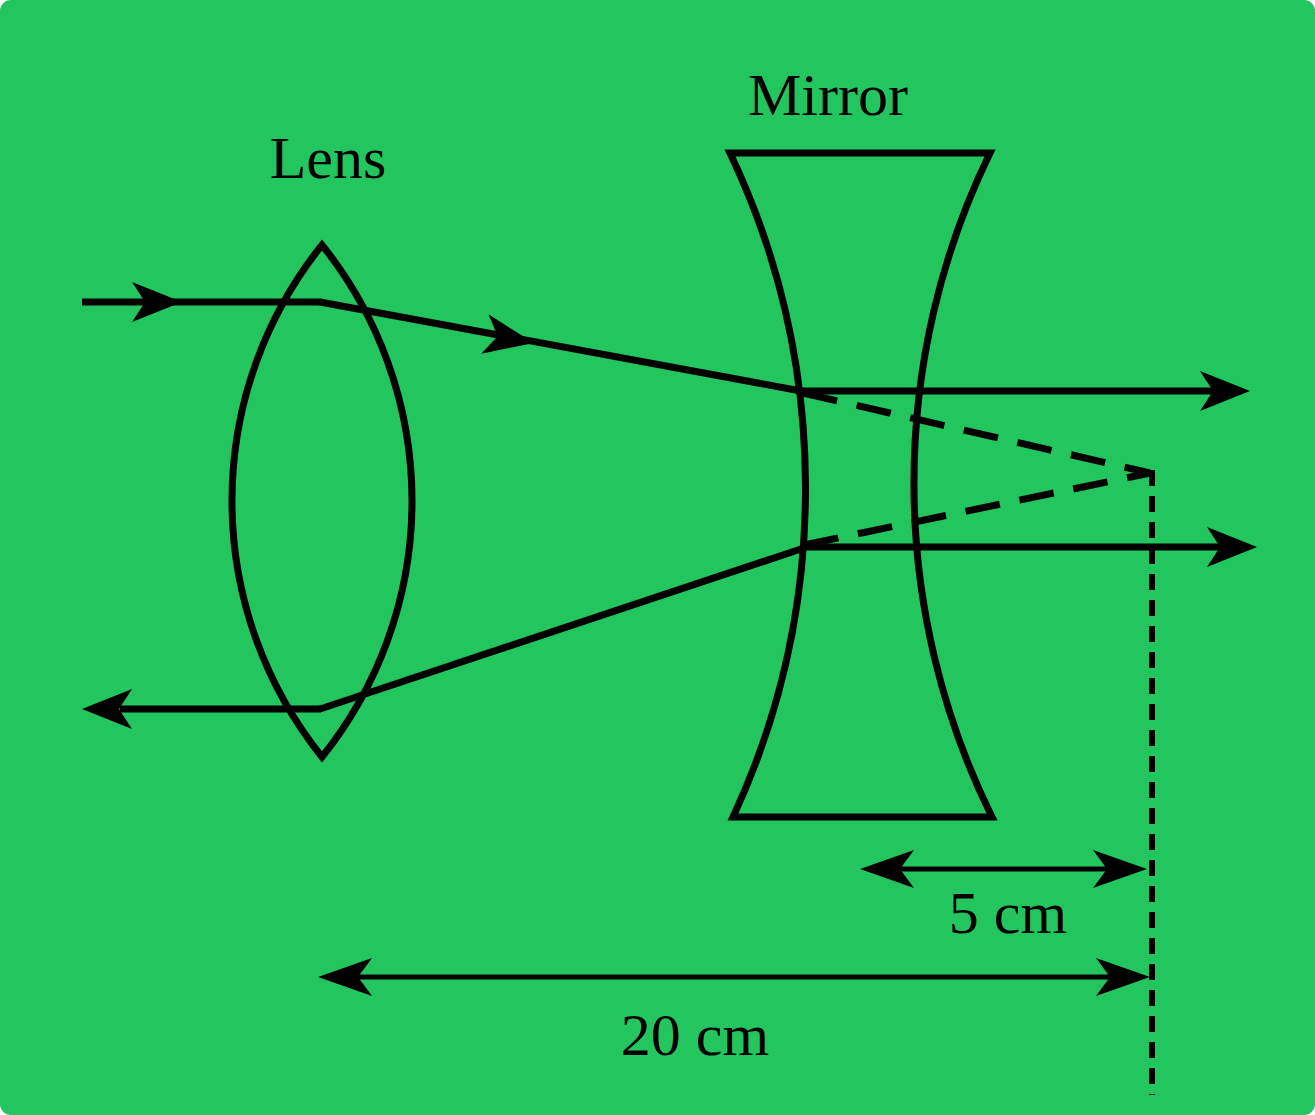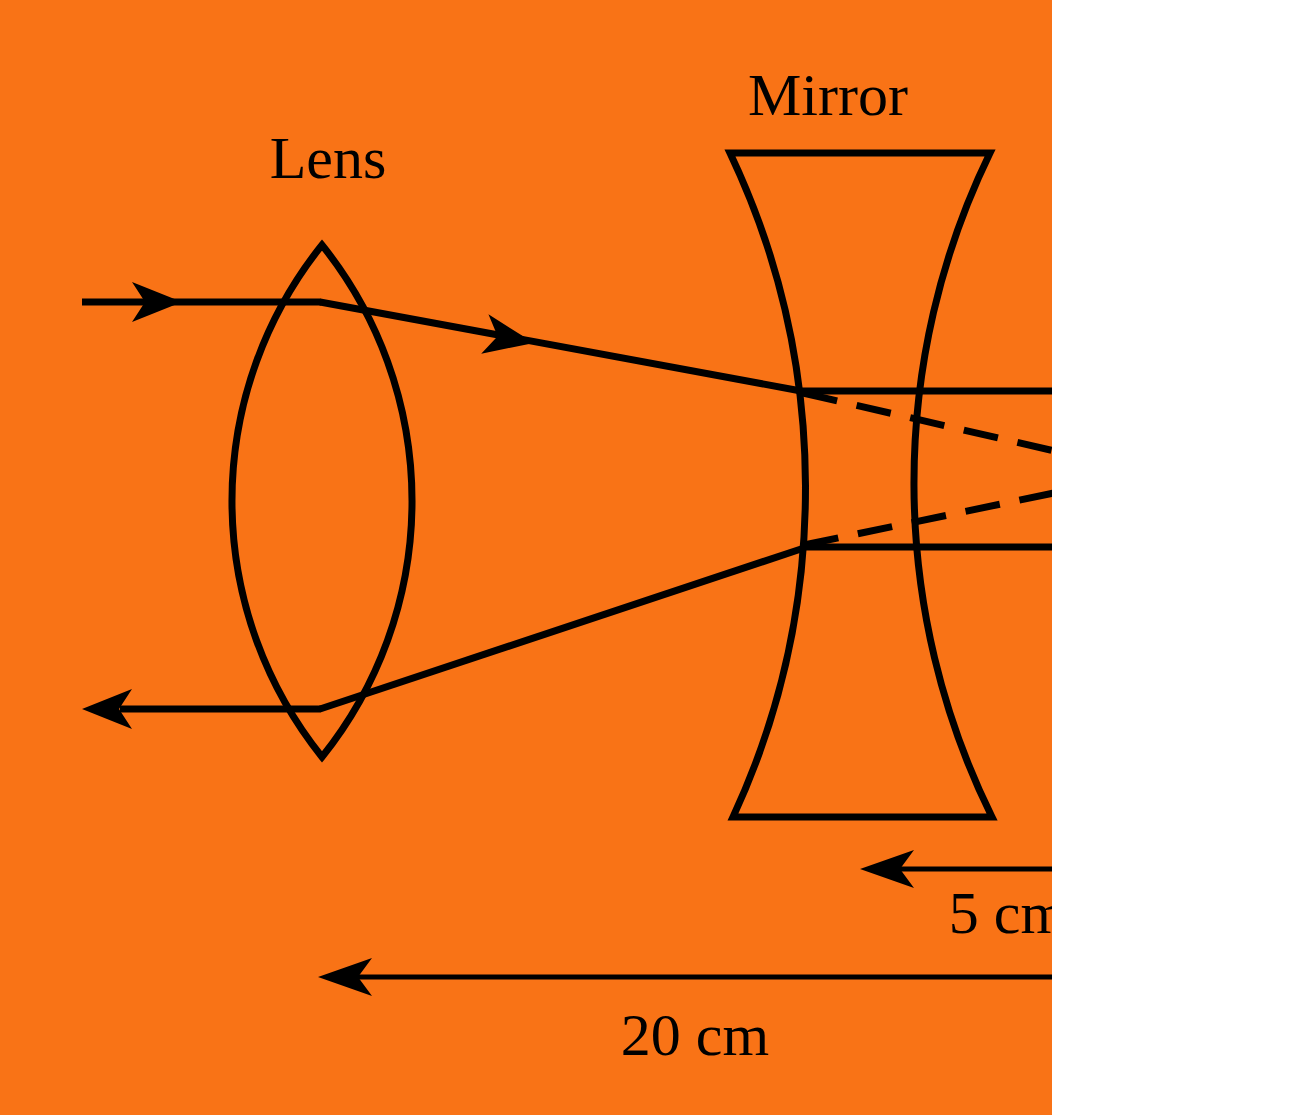--- a/index.html
+++ b/index.html
@@ -2,24 +2,25 @@
 <html><head>
 <meta charset="utf-8">
 <style>
   html, body {
     margin: 0;
     padding: 0;
     background: #ffffff;
   }
   .stage {
     position: relative;
-    width: 1052px;
+    width: 1315px;
     height: 1115px;
-    background: #f97316;
+    background: #22c55e;
     overflow: hidden;
+    border-radius: 11px;
   }
   svg { display: block; }
   text {
     font-family: "Liberation Serif", "DejaVu Serif", serif;
     font-size: 60px;
     fill: #000000;
   }
 </style>
 </head>
 <body>

